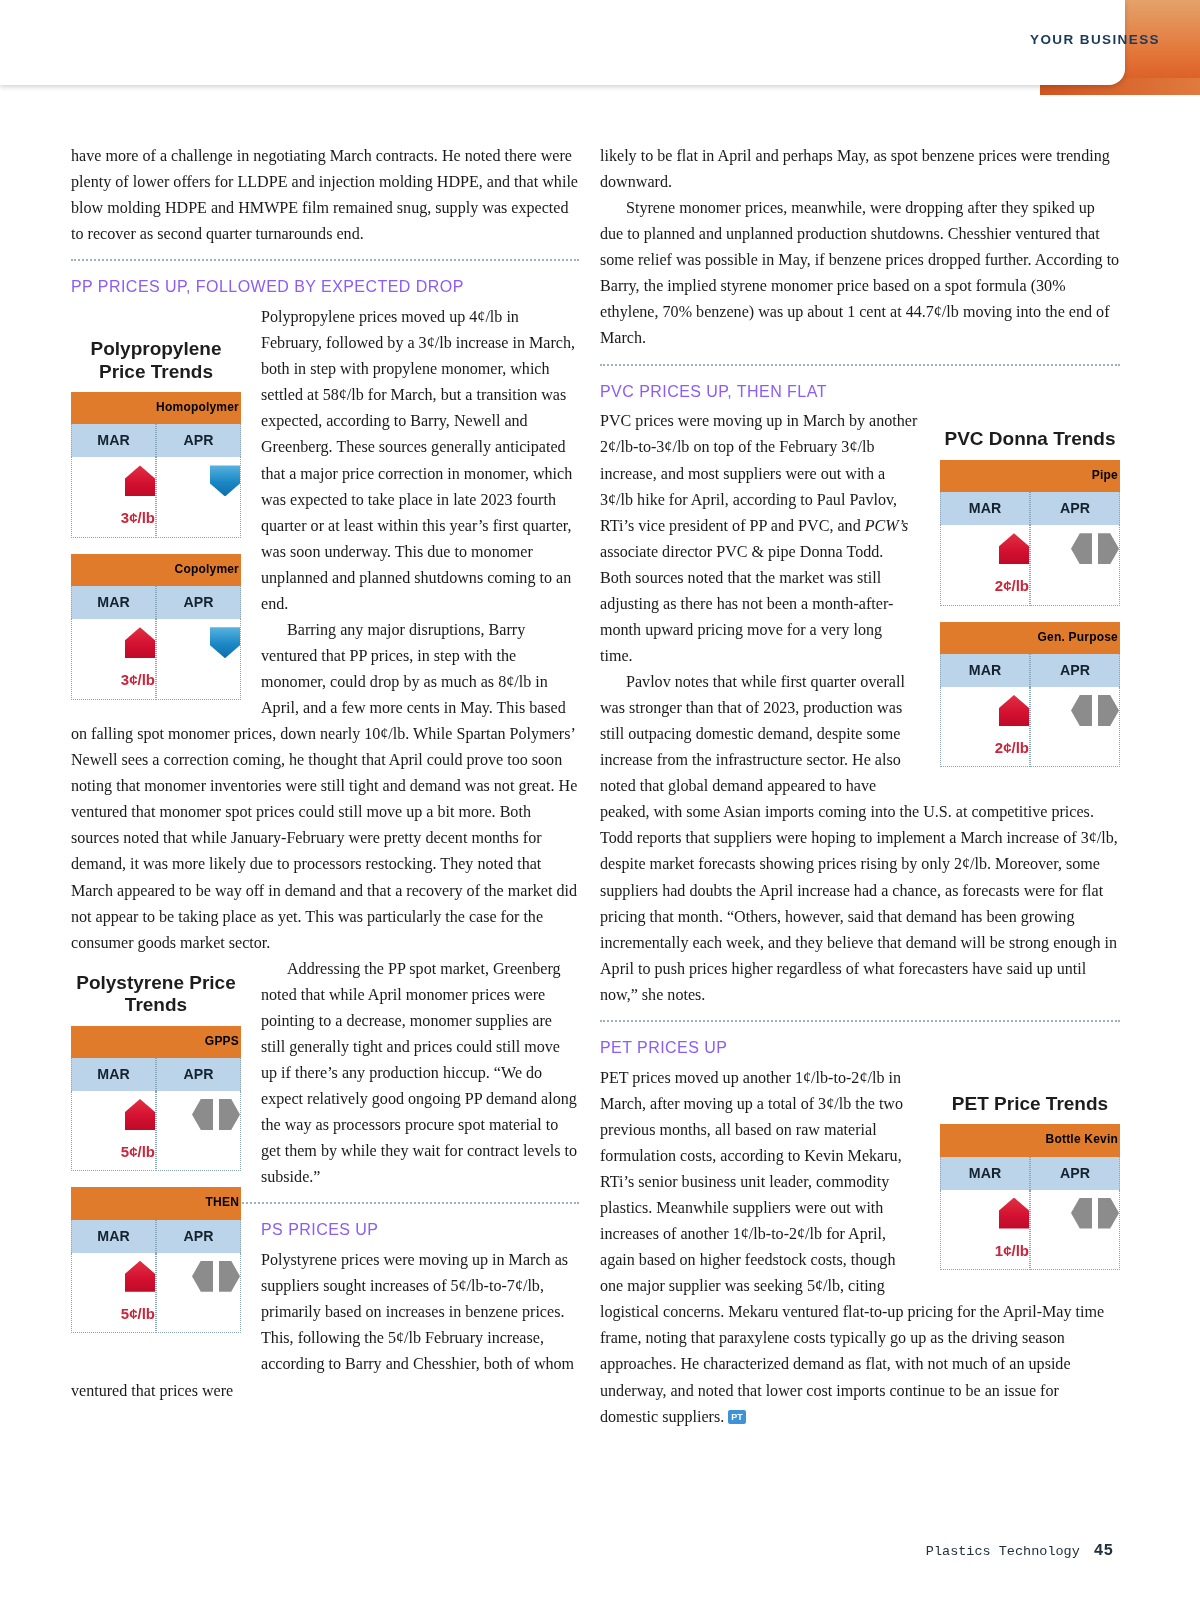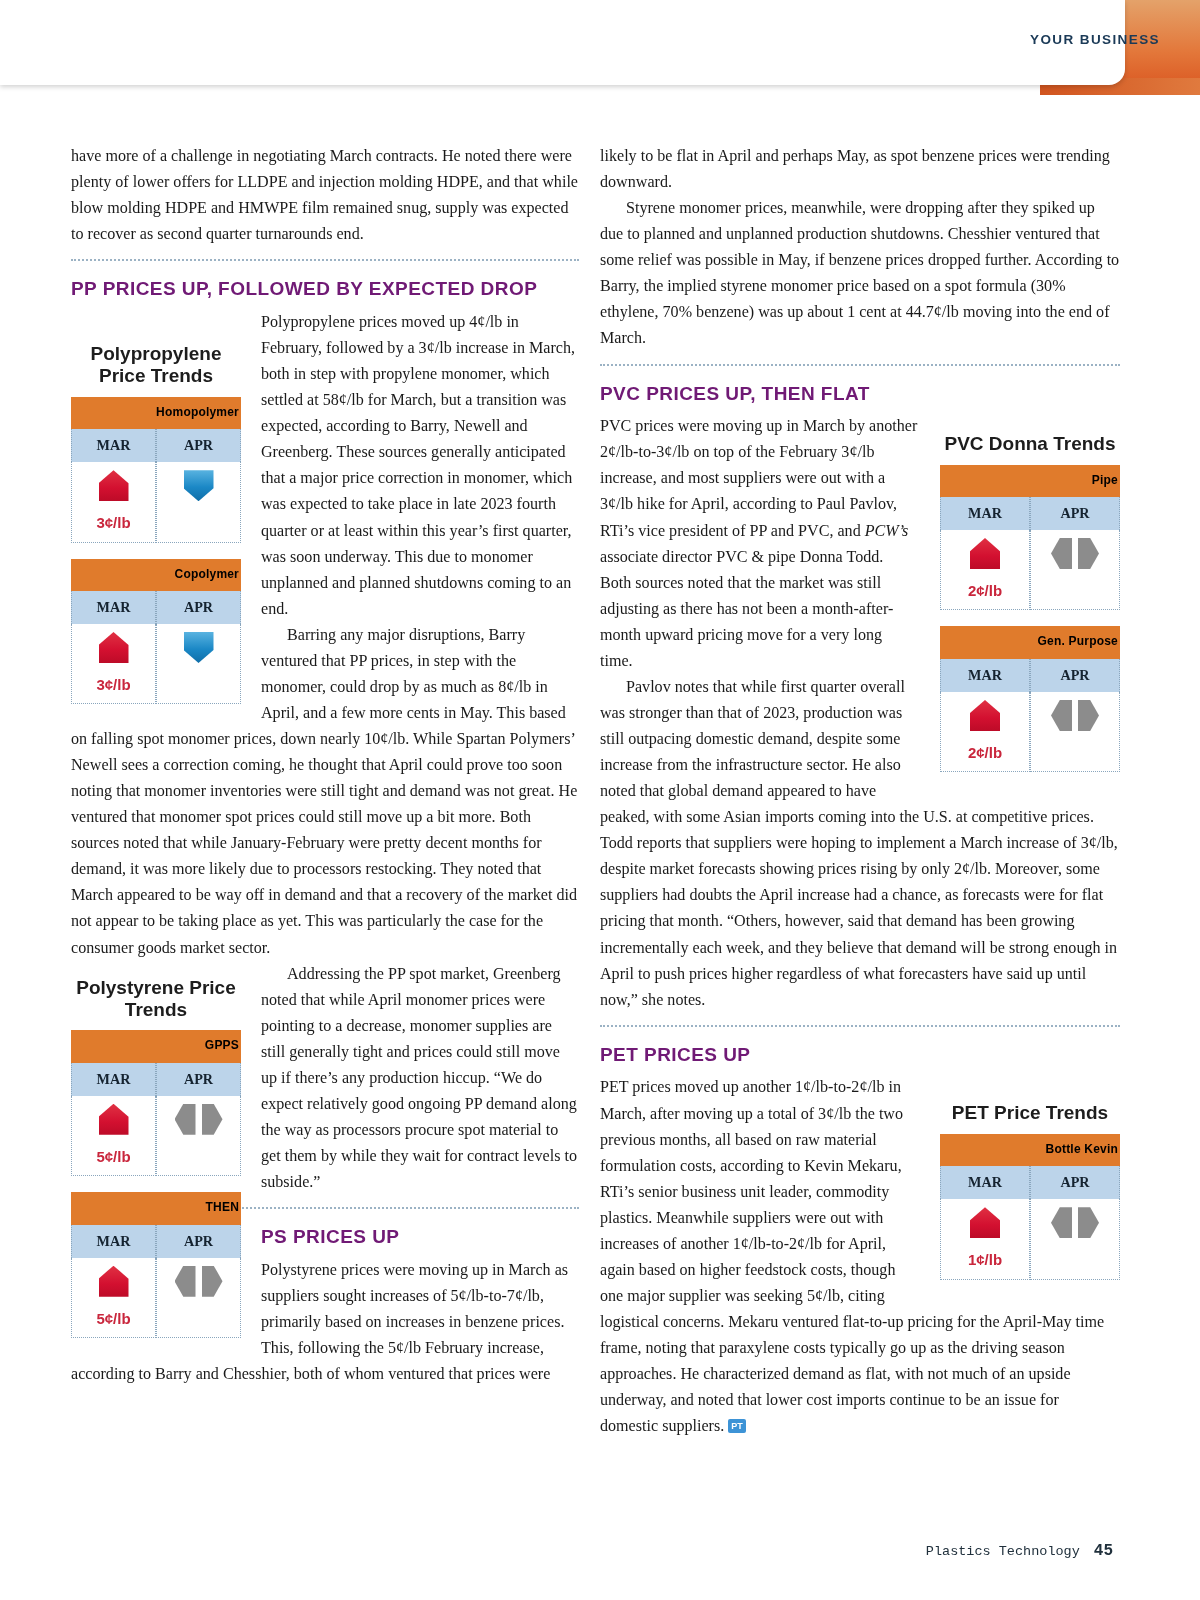--- a/index.html
+++ b/index.html
@@ -52,22 +52,22 @@
   p.indent { text-indent: 26px; }
 
   .rule {
     border-top: 2.4px dotted #9bb2c4;
     margin: 12px 0 13px 0;
     height:0;
   }
 
   h2.section {
     font-family:"Liberation Sans","DejaVu Sans",sans-serif;
-    font-weight:700; font-size:19px; letter-spacing:0.45px;
-    color:#701a75; margin:0 0 4px 0;
+    font-weight:400; font-size:16px; letter-spacing:0.45px;
+    color:#8b5cf6; margin:0 0 4px 0;
   }
 
   
   .float-left-card  { float:left;  clear:left;  margin: 2px 20px 4px 0; }
   .float-right-card { float:right; clear:right; margin: 2px 0 4px 22px; }
 
   
   .trend-group { width:170px; }
   .trend-group.wide { width:180px; }
   .trend-title {
@@ -78,29 +78,29 @@
   .trend-table { width:100%; margin-bottom:16px; }
   .trend-head {
     background:#e07b2c; color:#000000;
     font-family:"Liberation Sans","DejaVu Sans",sans-serif;
     font-weight:700; font-size:12px; text-align:right;
     padding:6px 2px 7px 2px; letter-spacing:0.2px;
   }
   .trend-months { display:flex; }
   .trend-months > div {
     flex:1; background:#bcd4ea; color:#152330;
-    font-family:Liberation Serif, serif;
+    font-family:Liberation Sans, sans-serif;
     font-weight:700; font-size:14.2px; text-align:center;
     padding:5px 0 5px 0;
     border-right:1px dotted #8aa6bd;
     border-left:1px dotted #8aa6bd;
   }
   .trend-cells { display:flex; background:#fff; }
   .trend-cells > div {
-    flex:1; text-align:center;
+    flex:1; text-align:right;
     padding:8px 0 6px 0;
     border-right:1px dotted #8aa6bd;
     border-left:1px dotted #8aa6bd;
     border-bottom:1px dotted #8aa6bd;
     min-height:62px;
   }
   .val {
     font-family:"Liberation Sans","DejaVu Sans",sans-serif;
     font-weight:700; font-size:15px; color:#c9263c;
     margin-top:2px; display:block;

